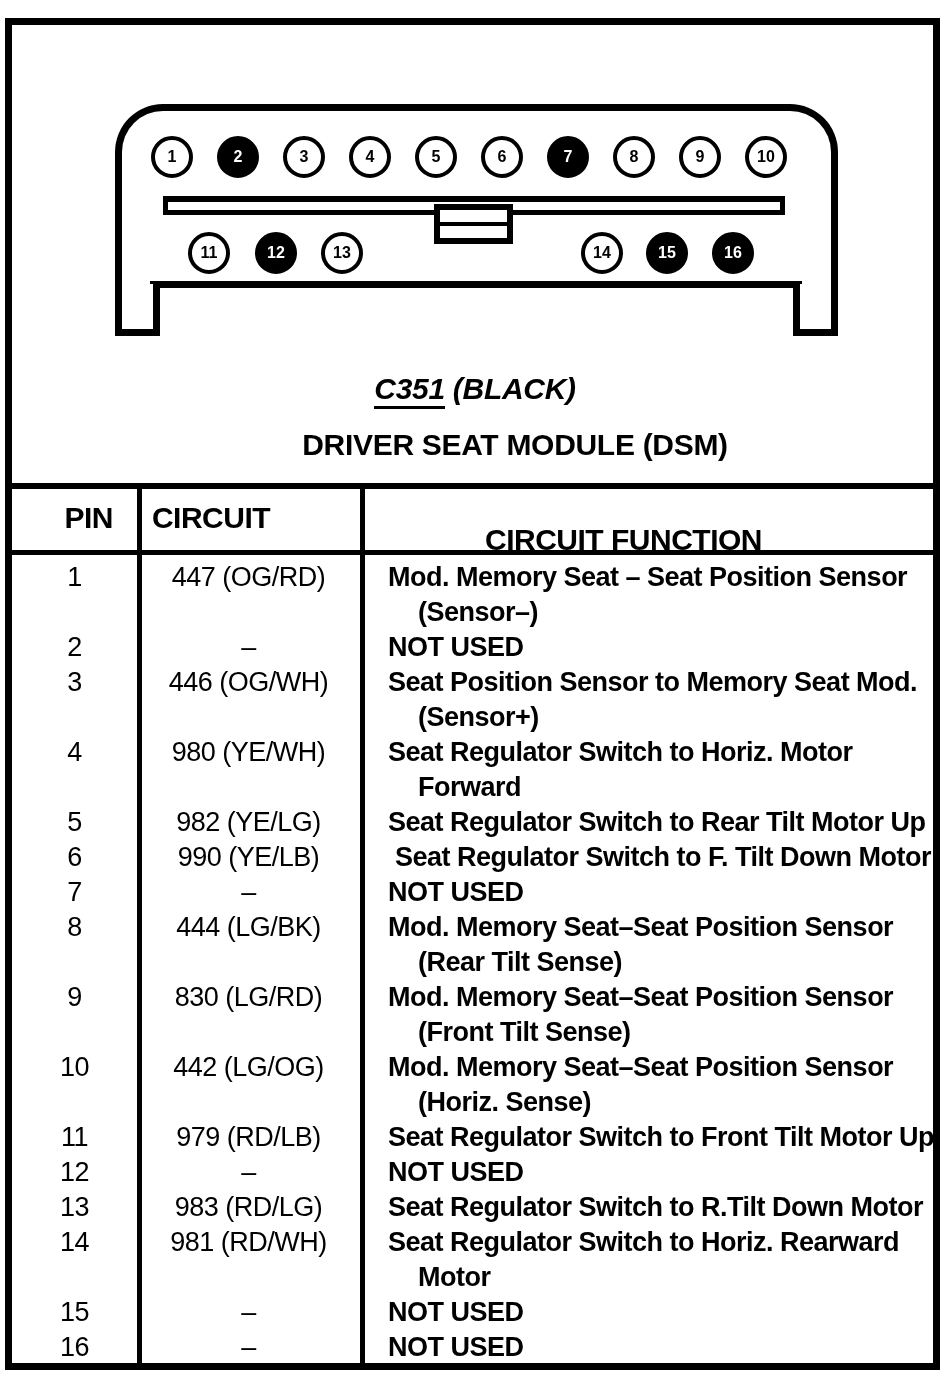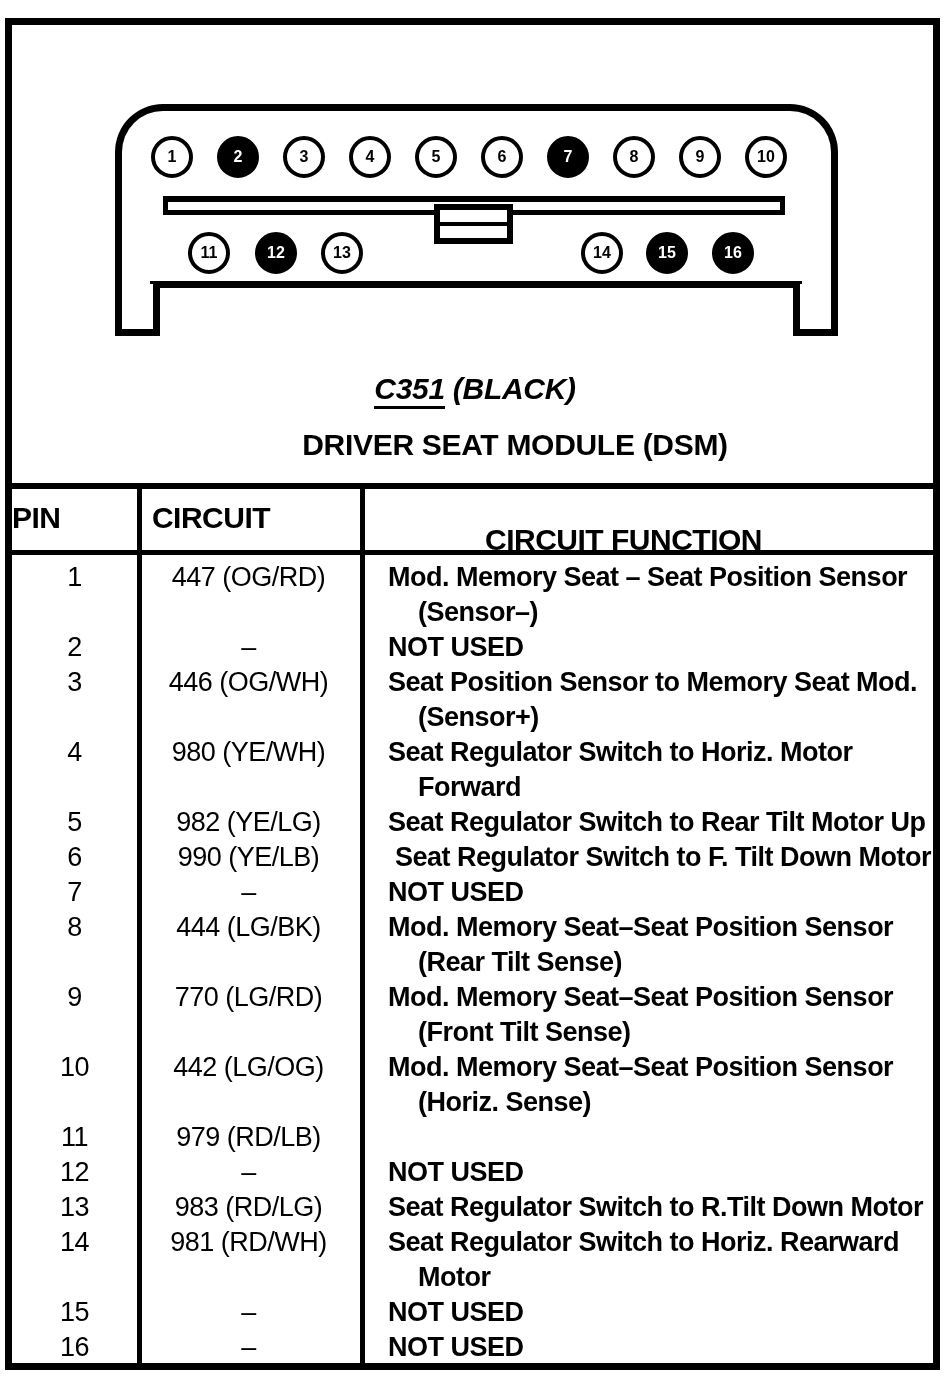--- a/index.html
+++ b/index.html
@@ -49,21 +49,21 @@
   .hline{position:absolute;left:12px;width:926px;background:#000;}
   .table-top{top:483px;height:6px;}
   .header-sep{top:550px;height:5px;}
   .vline{position:absolute;top:483px;width:5px;height:884px;background:#000;z-index:5;}
   .vline-1{left:137px;}
   .vline-2{left:360px;}
   .thead{
     position:absolute;left:12px;top:489px;width:926px;height:58px;
     display:flex;align-items:center;font-weight:bold;font-size:30px;letter-spacing:-0.5px;
   }
-  .thead .h1{width:101px;text-align:left;}
+  .thead .h1{width:101px;text-align:right;}
   .thead .h2{width:196px;text-align:center;}
   .thead .h3{flex:1;text-align:center;margin-top:44px;}
   .tbody{position:absolute;left:12px;top:560px;width:926px;font-size:27px;letter-spacing:-0.5px;}
   .trow{display:flex;line-height:35px;}
   .trow .c1{width:125px;text-align:center;}
   .trow .c2{width:223px;text-align:center;}
   .trow .c3{flex:1;padding-left:28px;box-sizing:border-box;font-weight:bold;}
   .f1,.f2{white-space:pre;}
   .f2{padding-left:30px;}
   .h70{height:70px;}
@@ -173,37 +173,40 @@
     <div class="trow h70">
       <div class="c1">8</div>
       <div class="c2">444 (LG/BK)</div>
       <div class="c3">
         <div class="f1">Mod. Memory Seat–Seat Position Sensor</div>
         <div class="f2">(Rear Tilt Sense)</div>
       </div>
     </div>
     <div class="trow h70">
       <div class="c1">9</div>
-      <div class="c2">770 (LG/RD)</div>
+      <div class="c2">830 (LG/RD)</div>
       <div class="c3">
         <div class="f1">Mod. Memory Seat–Seat Position Sensor</div>
         <div class="f2">(Front Tilt Sense)</div>
       </div>
     </div>
     <div class="trow h70">
       <div class="c1">10</div>
       <div class="c2">442 (LG/OG)</div>
       <div class="c3">
         <div class="f1">Mod. Memory Seat–Seat Position Sensor</div>
         <div class="f2">(Horiz. Sense)</div>
       </div>
     </div>
     <div class="trow h35">
       <div class="c1">11</div>
       <div class="c2">979 (RD/LB)</div>
+      <div class="c3">
+        <div class="f1">Seat Regulator Switch to Front Tilt Motor Up</div>
+      </div>
     </div>
     <div class="trow h35">
       <div class="c1">12</div>
       <div class="c2">–</div>
       <div class="c3">
         <div class="f1">NOT USED</div>
       </div>
     </div>
     <div class="trow h35">
       <div class="c1">13</div>

